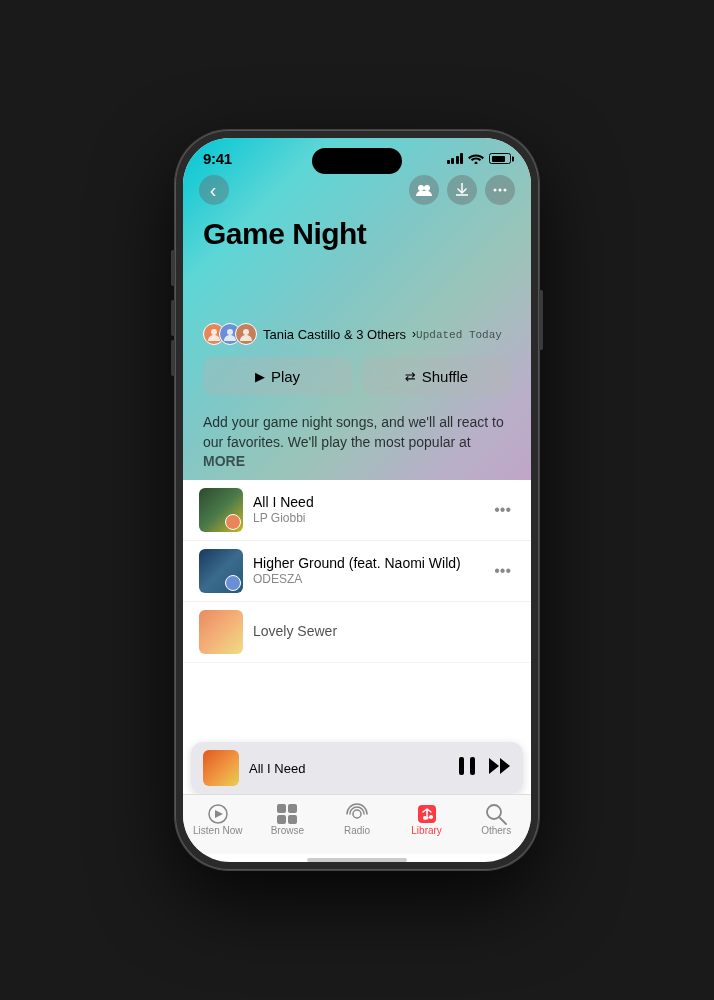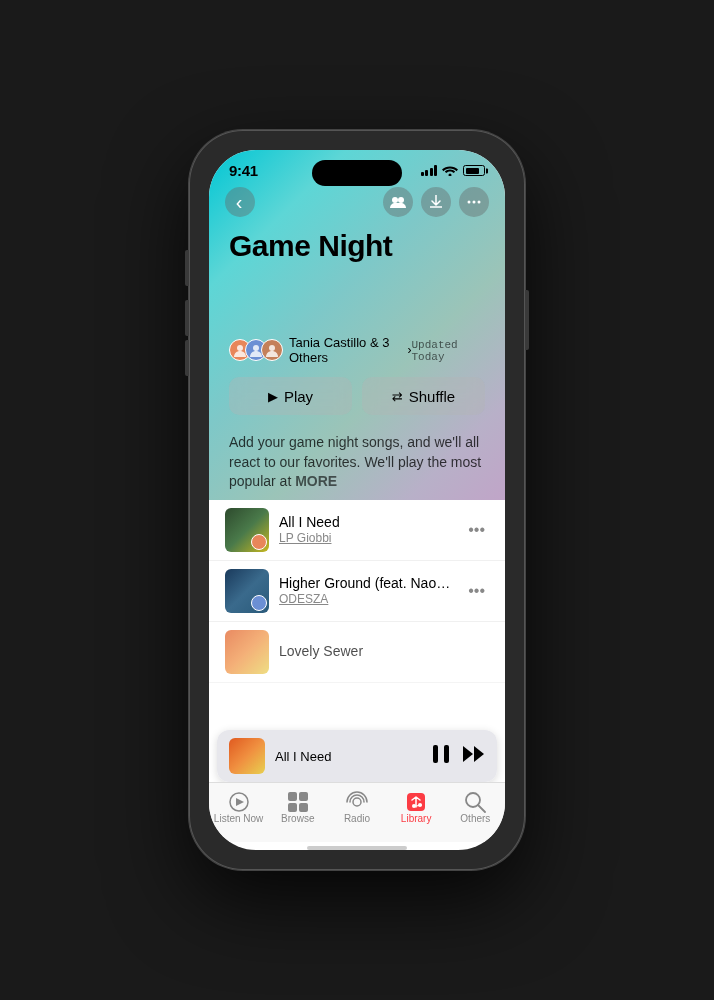--- a/index.html
+++ b/index.html
@@ -6,25 +6,25 @@
     body {
       background: #1a1a1a;
       display: flex;
       justify-content: center;
       align-items: center;
       min-height: 100vh;
       font-family: -apple-system, BlinkMacSystemFont, 'SF Pro Display', 'Helvetica Neue', sans-serif;
     }
 
     .phone-outer {
-      width: 336px;
+      width: 364px;
       height: 740px;
       background: #2a2a2a;
       border-radius: 54px;
-      padding: 20px;
+      padding: 8px;
       box-shadow:
         0 0 0 1px #444,
         0 30px 80px rgba(0,0,0,0.8),
         inset 0 0 0 1px #555;
       position: relative;
     }
 
     
     .phone-outer::before {
       content: '';
@@ -364,21 +364,20 @@
       font-weight: 500;
       color: #000;
       white-space: nowrap;
       overflow: hidden;
       text-overflow: ellipsis;
     }
     .song-artist {
       font-size: 12px;
       color: #888;
       margin-top: 1px;
-      text-decoration: underline;
     }
 
     .song-more {
       font-size: 16px;
       color: #888;
       cursor: pointer;
       padding: 4px;
     }
 
     

